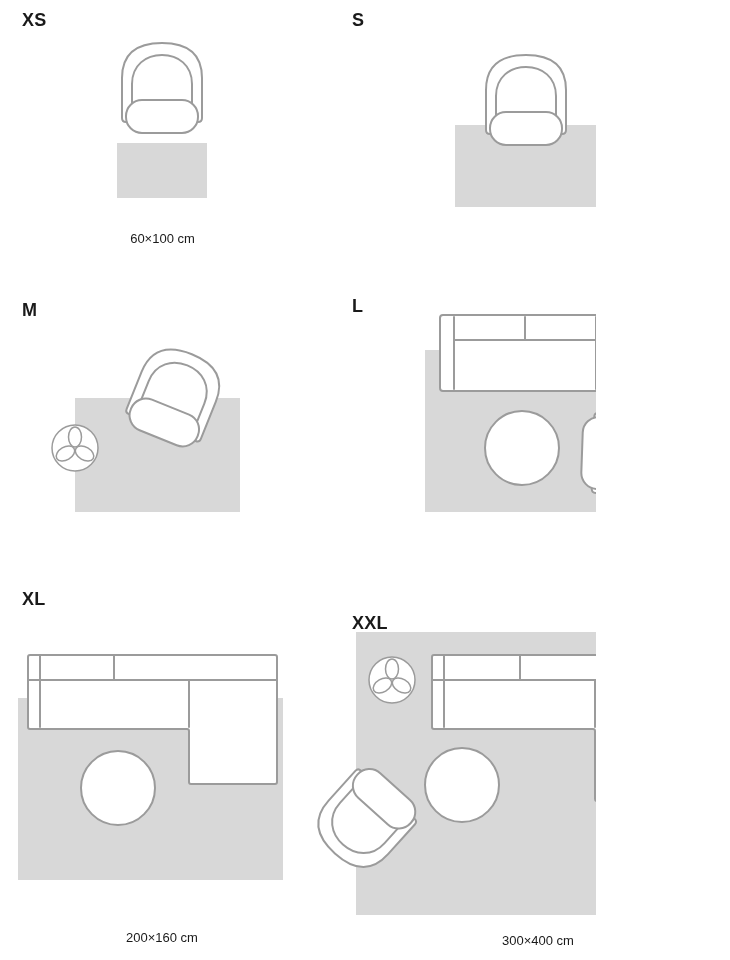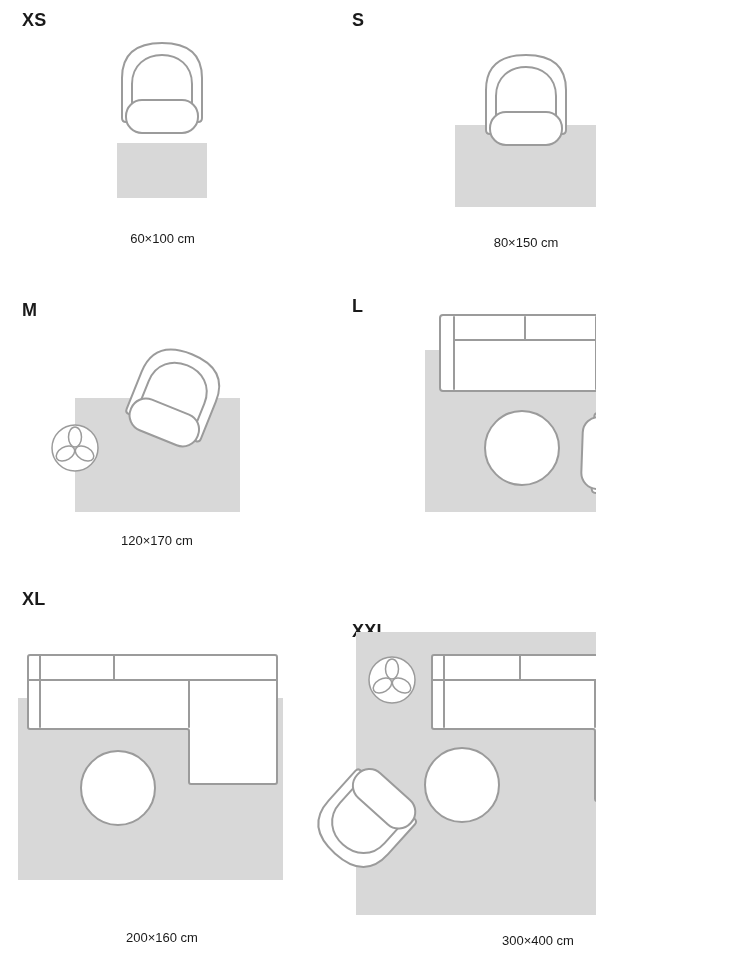--- a/index.html
+++ b/index.html
@@ -53,21 +53,21 @@
   .card-m   .dim-label  { left:0; top:240px; width:314px; }
 
   .card-l   .size-label { left:12px; top:8px; }
   .card-l   .illo       { left:70px; top:20px; }
   .card-l   .dim-label  { left:0; top:243px; width:380px; }
 
   .card-xl  .size-label { left:22px; top:4px; }
   .card-xl  .illo       { left:5px; top:55px; }
   .card-xl  .dim-label  { left:0; top:342px; width:324px; }
 
-  .card-xxl .size-label { left:12px; top:8px;margin-top:8px; }
+  .card-xxl .size-label { left:12px; top:8px; }
   .card-xxl .illo       { left:-35px; top:15px; }
   .card-xxl .dim-label  { left:0; top:325px; width:396px; }
 </style>
 </head>
 <body>
 
 <svg width="0" height="0" style="position:absolute" aria-hidden="true">
   <defs>
     <g id="armchair">
       <path class="furn" d="M3,78 L3,38 C3,12 20,3 43,3 C66,3 83,12 83,38 L83,78 Q83,82 79,82 L7,82 Q3,82 3,78 Z"></path>
@@ -121,31 +121,29 @@
     </svg>
     <div class="dim-label">60×100 cm</div>
   </section>
 
   <section class="card card-s">
     <h2 class="size-label">S</h2>
     <svg class="illo" width="175" height="170">
       <rect class="rug" x="15" y="80" width="142" height="82"></rect>
       <use href="#armchair" xlink:href="#armchair" transform="translate(43,7)"></use>
     </svg>
-    <div class="dim-label">80×150 cm</div>
   </section>
 
   <section class="card card-m">
     <h2 class="size-label">M</h2>
     <svg class="illo" width="230" height="190">
       <rect class="rug" x="40" y="58" width="165" height="114"></rect>
       <use href="#plant" xlink:href="#plant" transform="translate(40,108)"></use>
       <use href="#armchair" xlink:href="#armchair" transform="translate(140,56) rotate(22) translate(-43,-48)"></use>
     </svg>
-    <div class="dim-label">120×170 cm</div>
   </section>
 
   <section class="card card-l">
     <h2 class="size-label">L</h2>
     <svg class="illo" width="250" height="215">
       <rect class="rug" x="15" y="42" width="212" height="162"></rect>
       <use href="#sofa" xlink:href="#sofa" transform="translate(30,7)"></use>
       <use href="#pouf" xlink:href="#pouf" transform="translate(112,140)"></use>
       <use href="#armchair" xlink:href="#armchair" transform="translate(217,146) rotate(92) translate(-43,-48)"></use>
     </svg>

